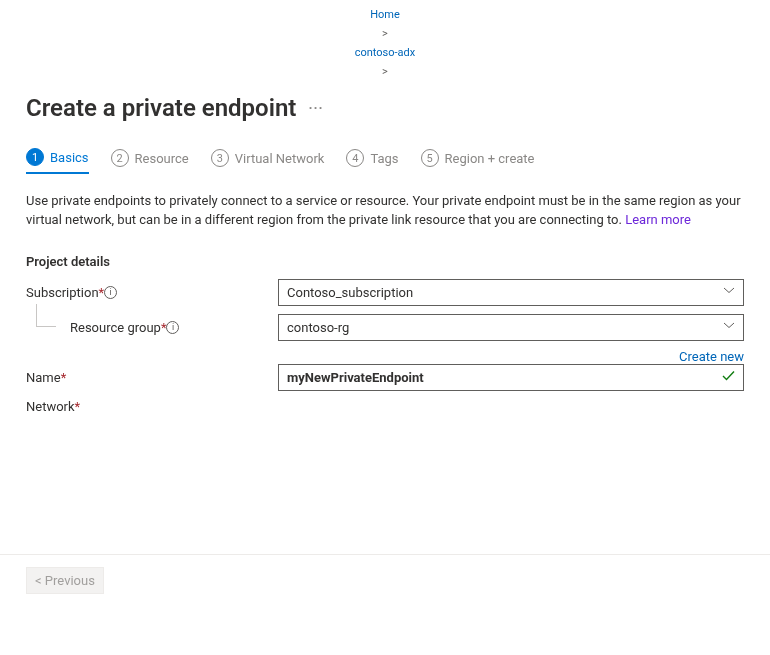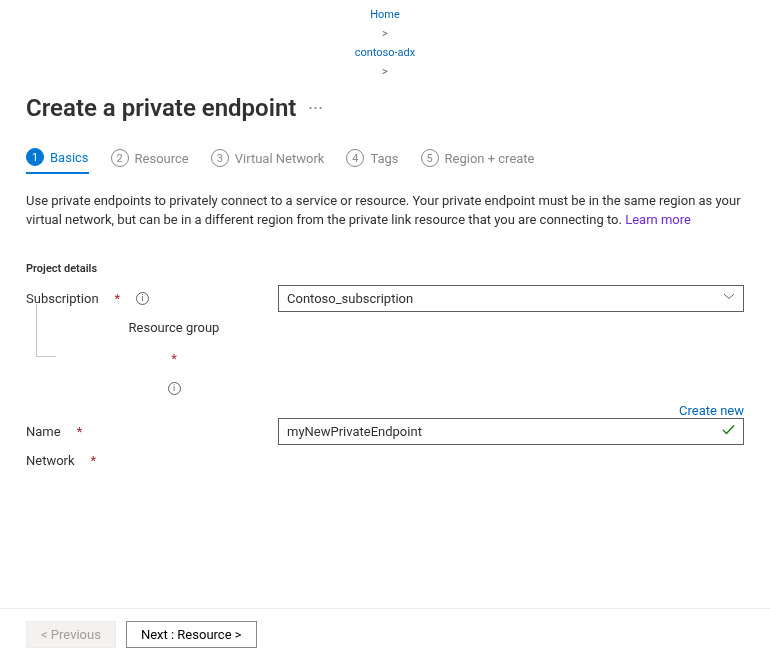--- a/index.html
+++ b/index.html
@@ -25,63 +25,63 @@
   .tab-num {
     display: inline-flex; align-items: center; justify-content: center;
     width: 18px; height: 18px; border-radius: 50%;
     border: 1px solid #8a8886; color: #8a8886; font-size: 11px;
   }
   .tab.active .tab-num { background: #0078d4; color: #fff; border-color: #0078d4; }
 
   .intro { margin-top: 18px; line-height: 1.45; color: #323130; }
   .intro a { color: #6d28d9; text-decoration: none; cursor: pointer; }
 
-  .section-h { font-weight: 600; margin-top: 32px; margin-bottom: 10px; font-size: 11px; }
+  .section-h { font-weight: 600; margin-top: 24px; margin-bottom: 10px; font-size: 13px; }
 
   .field-row { display: flex; align-items: center; margin-bottom: 8px; }
-  .field-row.indented .label-wrap { padding-left: 44px; position: relative; flex-direction: column; }
+  .field-row.indented .label-wrap { padding-left: 44px; position: relative; }
   .indent-rule {
     position: absolute; left: 10px; top: -16px; bottom: 50%;
     width: 20px; border-left: 1px solid #c8c6c4; border-bottom: 1px solid #c8c6c4;
   }
-  .label-wrap { width: 252px; display: flex; align-items: center; gap: 16px; font-size: 13px; color: #323130; }
+  .label-wrap { width: 252px; display: flex; align-items: center; gap: 0; font-size: 13px; color: #323130; }
   .req { color: #a4262c; }
   .info-icon {
     display: inline-flex; width: 13px; height: 13px; border: 1px solid #605e5c;
     border-radius: 50%; align-items: center; justify-content: center;
     font-size: 9px; color: #605e5c; cursor: pointer;
   }
   .control-wrap { flex: 1; }
   .select, .textinput {
     width: 100%; height: 27px;
     border: 1px solid #605e5c; background: #fff;
     padding: 0 28px 0 8px; font-size: 13px; font-family: inherit;
     color: #323130; position: relative; display: flex; align-items: center;
     cursor: pointer;
   }
-  .textinput { cursor: text; padding-right: 44px; }
+  .textinput { cursor: text; padding-right: 44px; font-weight: bold; }
   .chevron {
     position: absolute; right: 8px; top: 50%; transform: translateY(-50%);
     pointer-events: none;
   }
   .check {
     position: absolute; right: 8px; top: 50%; transform: translateY(-50%);
     color: #107c10; pointer-events: none;
   }
   .select.region { border-color: #8a2da5; }
   .link-under { margin: 4px 0 0 252px; text-align: right; }
   .link-under a { color: #0066b8; text-decoration: none; font-size: 13px; cursor: pointer; }
 
   .footer {
     margin-top: 140px; padding: 12px 26px;
     border-top: 1px solid #edebe9;
     display: flex; gap: 10px;
   }
   .btn {
-    height: 27px; padding: 0 14px; font-size: 13px; font-family: inherit;
+    height: 27px; padding: 0 8px; font-size: 13px; font-family: inherit;
     background: #fff; border: 1px solid #8a8886; cursor: pointer;
   }
   .btn.disabled { color: #a19f9d; border-color: #edebe9; background: #f3f2f1; cursor: default; }
 </style>
 </head>
 <body>
 
 <div class="page">
 
   <div class="breadcrumb">
@@ -144,20 +144,30 @@
     </div>
   </div>
 
   <div class="field-row indented">
     <div class="label-wrap">
       <span class="indent-rule"></span>
       <span>Resource group</span>
       <span class="req">*</span>
       <span class="info-icon">i</span>
     </div>
+    <div class="control-wrap" style="position:relative">
+      <div class="select">
+        <span>contoso-rg</span>
+        <span class="chevron">
+          <svg width="12" height="12" viewBox="0 0 12 12">
+              <path d="M1 3.5 L6 8 L11 3.5" stroke="#605e5c" stroke-width="1" fill="none"></path>
+            </svg>
+        </span>
+      </div>
+    </div>
   </div>
   <div class="link-under">
     <a>Create new</a>
   </div>
 
 
   <div class="field-row">
     <div class="label-wrap">
       <span>Name</span>
       <span class="req">*</span>
@@ -178,14 +188,13 @@
     <div class="label-wrap">
       <span>Network</span>
       <span class="req">*</span>
     </div>
   </div>
 
 </div>
 
 <div class="footer">
   <button class="btn disabled">&lt; Previous</button>
-  <button class="btn">Next : Resource &gt;</button>
 </div>
 
 </body></html>

